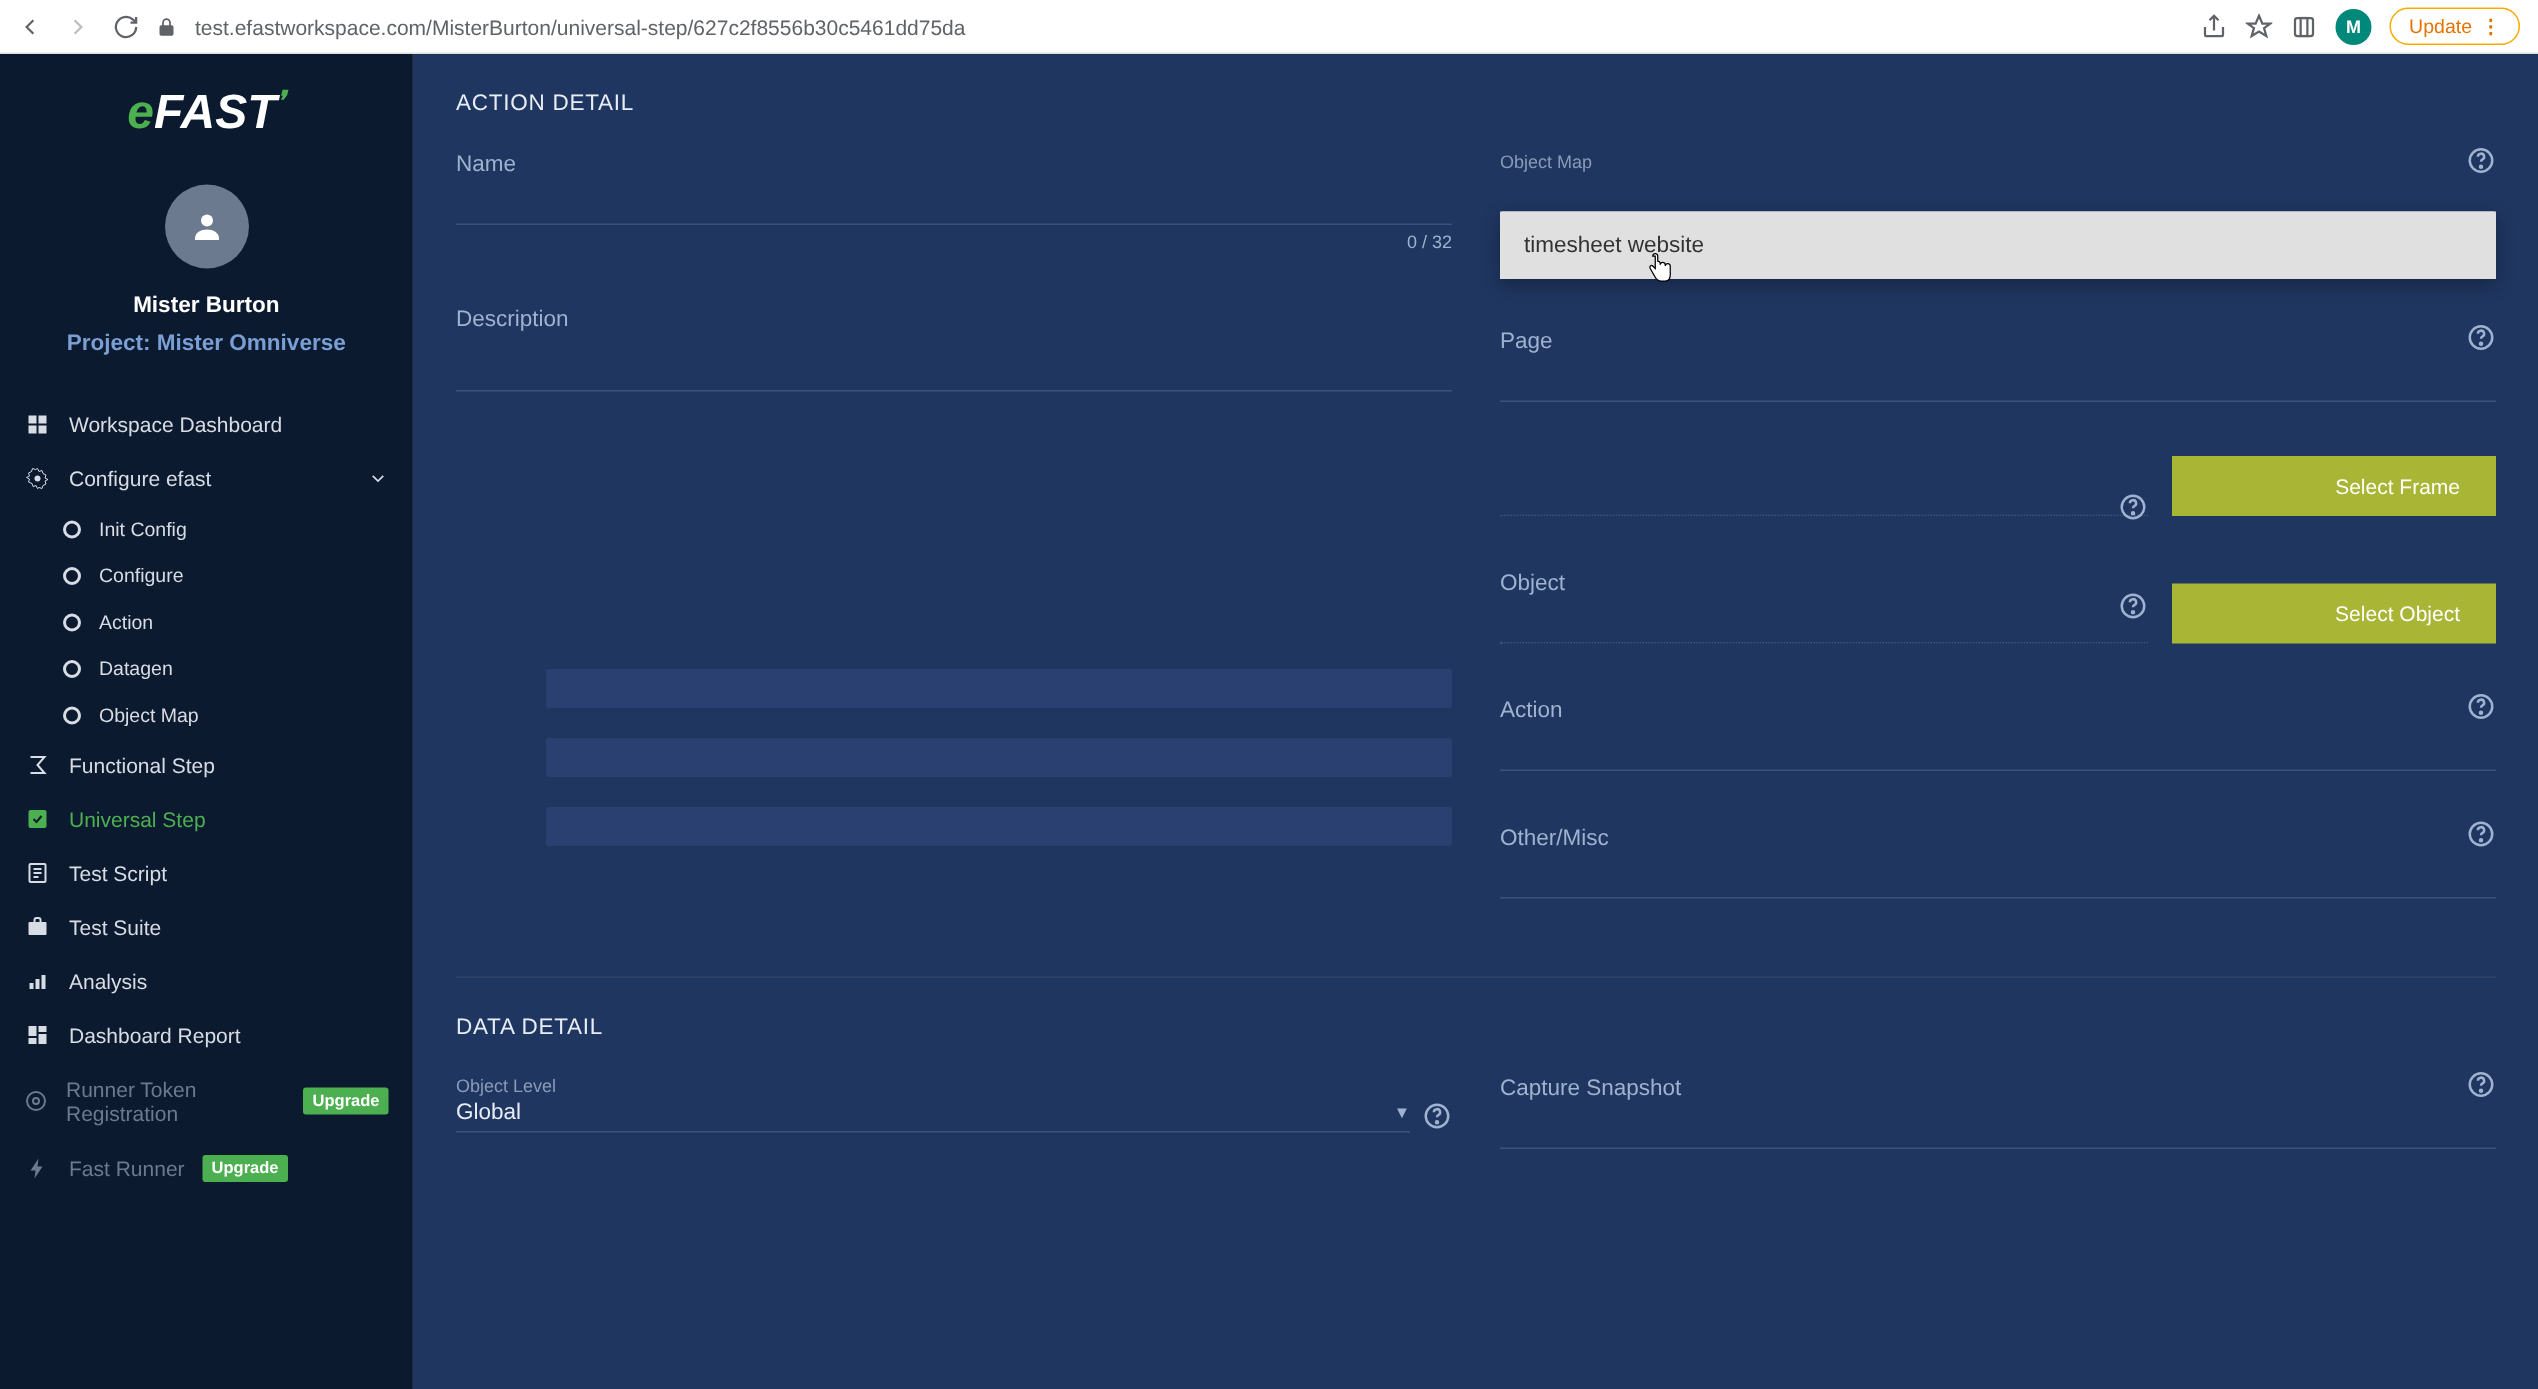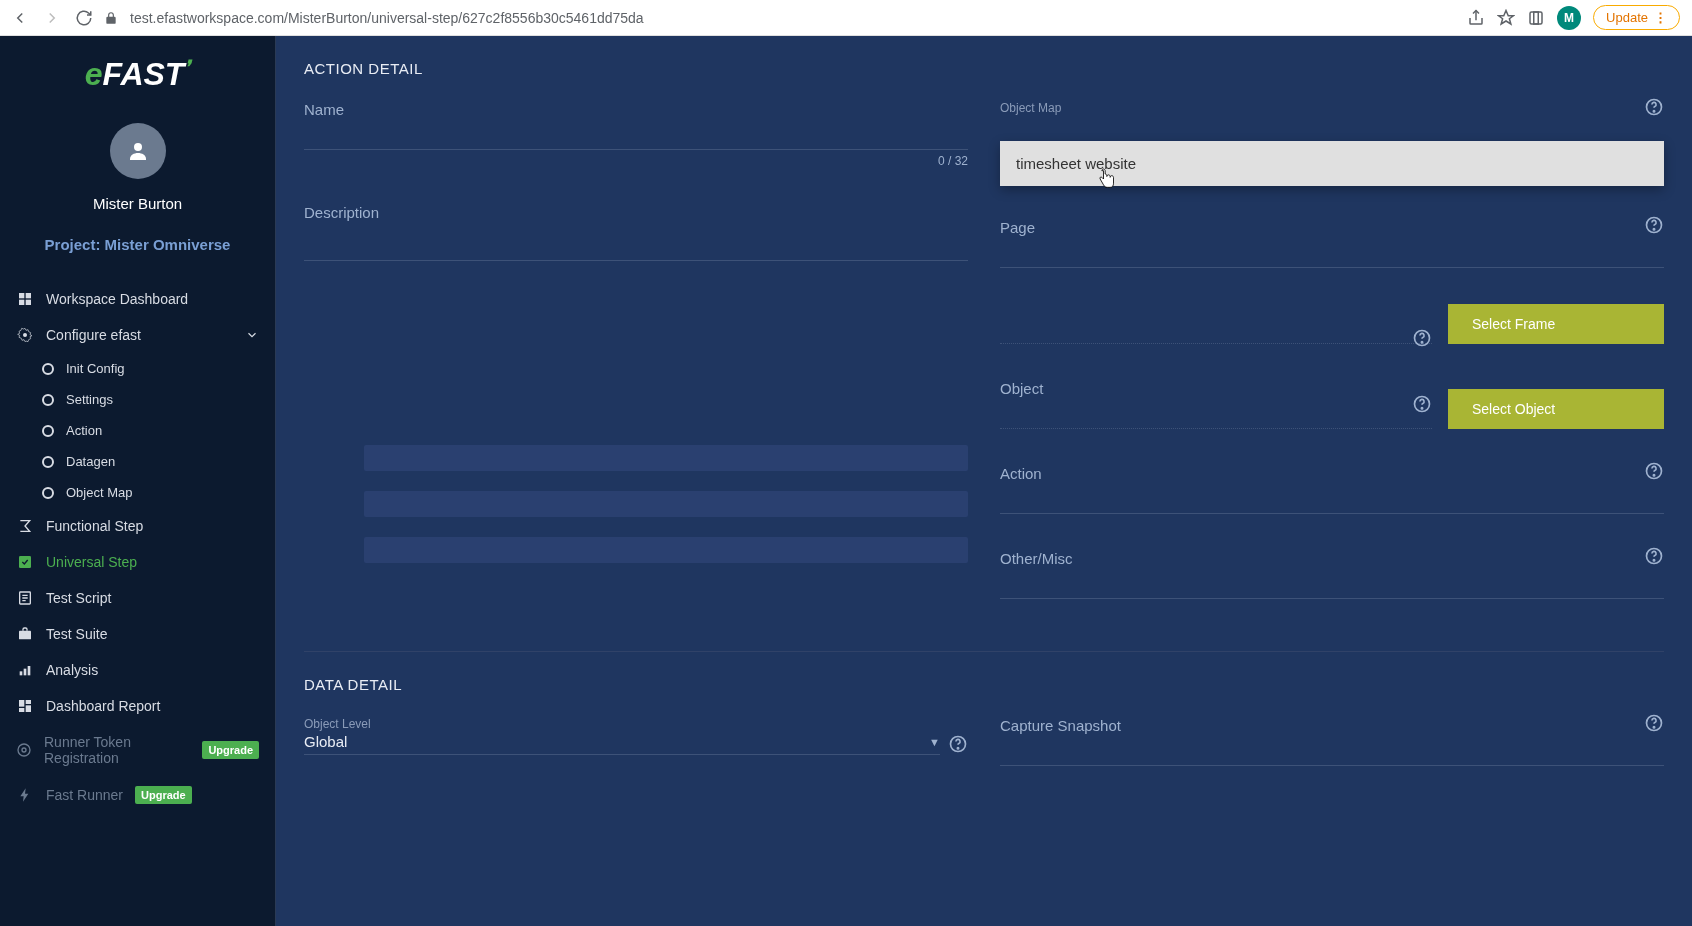--- a/index.html
+++ b/index.html
@@ -83,21 +83,21 @@
   margin-bottom: 28px;
 }
 .profile-avatar {
   width: 56px; height: 56px;
   border-radius: 50%;
   background: #6b7a8f;
   display: flex; align-items: center; justify-content: center;
   color: #fff;
   margin-bottom: 16px;
 }
-.profile-name { color: #fff; font-weight: normal; font-size: 15px; margin-bottom: 24px;}
+.profile-name { color: #fff; font-weight: bold; font-size: 15px; margin-bottom: 8px;}
 .project-name { color: #7a9fd4; font-size: 15px; font-weight: bold;}
 .nav-list { list-style: none; }
 .nav-item {
   display: flex; align-items: center;
   padding: 10px 16px;
   color: #d8dce4;
   font-size: 14px;
   cursor: pointer;
   gap: 12px;
 }
@@ -198,21 +198,21 @@
 }
 .right-row .input-part { flex: 1; position: relative;}
 .select-btn {
   background: #a9b534;
   color: #fff;
   border: none;
   padding: 12px 24px;
   font-size: 14px;
   cursor: pointer;
   width: 216px;
-  text-align: left;
+  text-align: right;
 }
 .dropdown-popup {
   position: absolute;
   top: 40px;
   left: 0;
   right: 0;
   background: #eceff1;
   border-radius: 2px;
   box-shadow: 0 4px 12px rgba(0,0,0,0.3);
   z-index: 10;
@@ -359,21 +359,21 @@
             </svg>
           </span>
       </li>
       <ul class="nav-sub">
         <li class="nav-sub-item">
             <span class="radio"></span>
             <span>Init Config</span>
           </li>
         <li class="nav-sub-item">
             <span class="radio"></span>
-            <span>Settings</span>
+            <span>Configure</span>
           </li>
         <li class="nav-sub-item">
             <span class="radio"></span>
             <span>Action</span>
           </li>
         <li class="nav-sub-item">
             <span class="radio"></span>
             <span>Datagen</span>
           </li>
         <li class="nav-sub-item">

